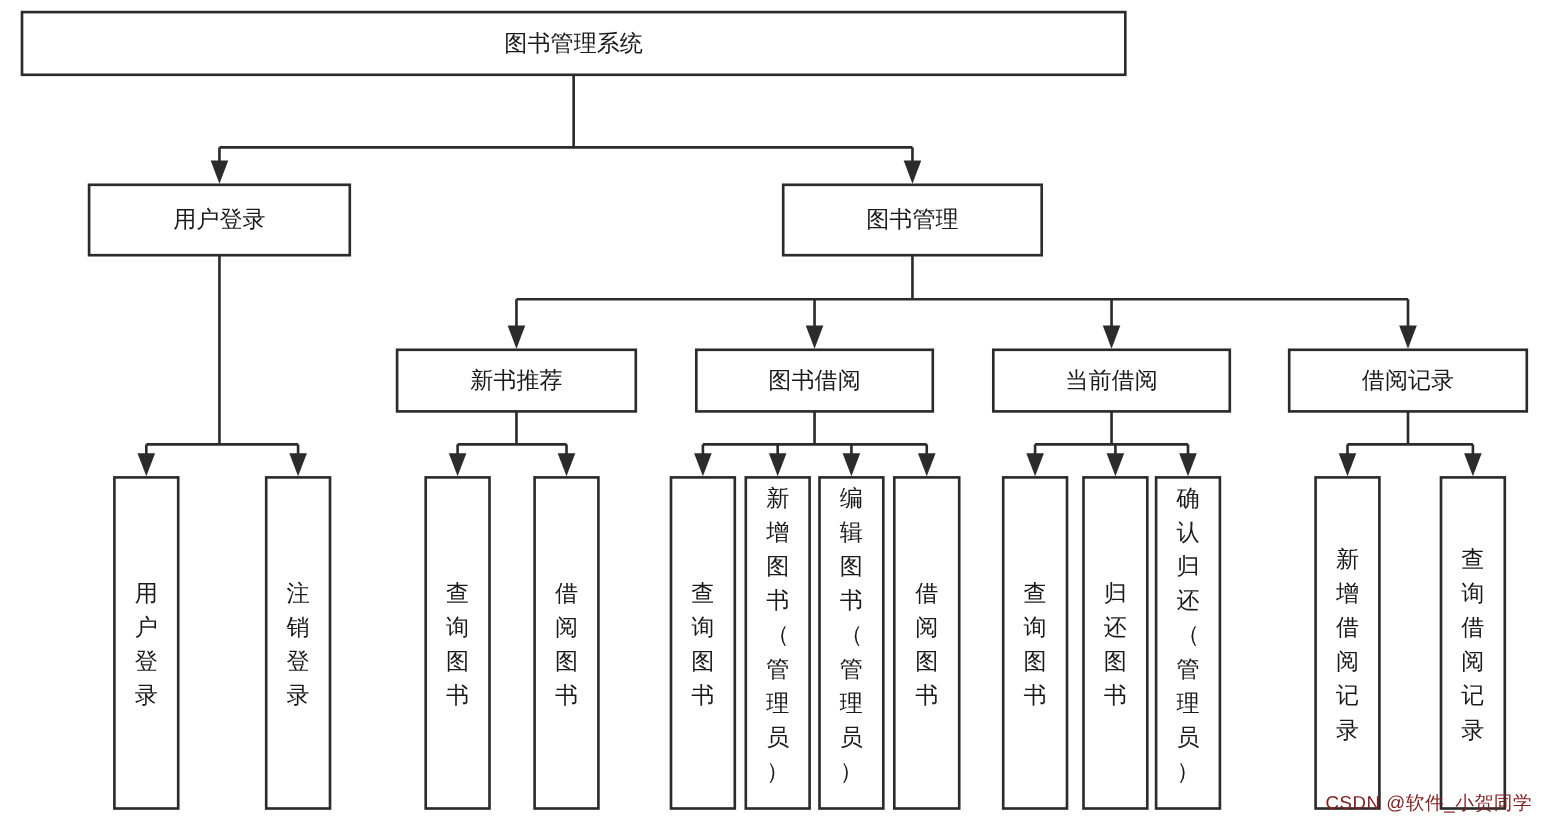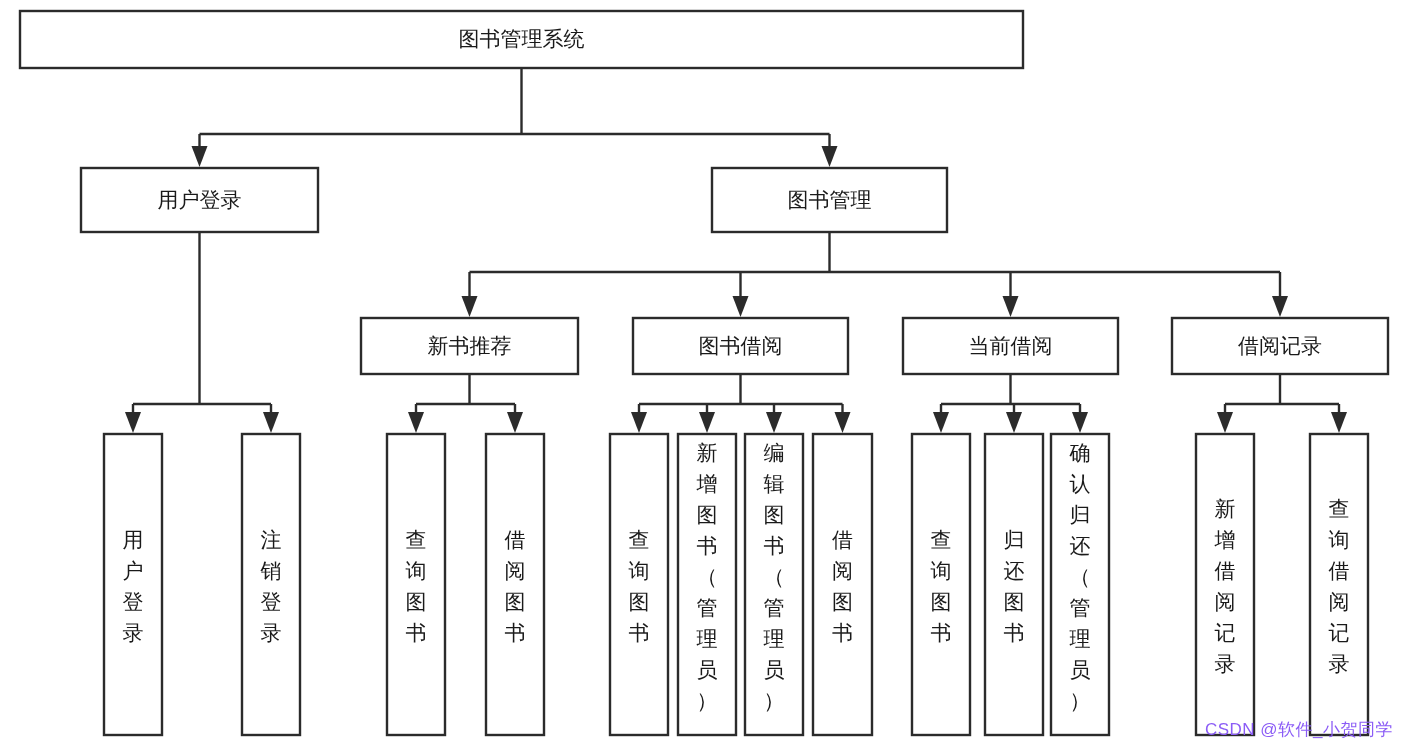--- a/index.html
+++ b/index.html
@@ -48,21 +48,21 @@
     font-family: "Liberation Sans", "DejaVu Sans", sans-serif;
     font-size: 21px;
     text-anchor: middle;
   }
   .watermark {
     position: absolute;
     right: 12px;
     bottom: 6px;
     font-family: "Liberation Sans", "DejaVu Sans", sans-serif;
     font-size: 17px;
-    color: #8b5cf6;
+    color: #7f1d1d;
     letter-spacing: 0.5px;
     white-space: nowrap;
     pointer-events: none;
     margin-left: 40px;
   }
 </style>
 </head>
 <body>
 
 <svg id="diagram-root" viewBox="0 0 1405 747" width="1405" height="747">

